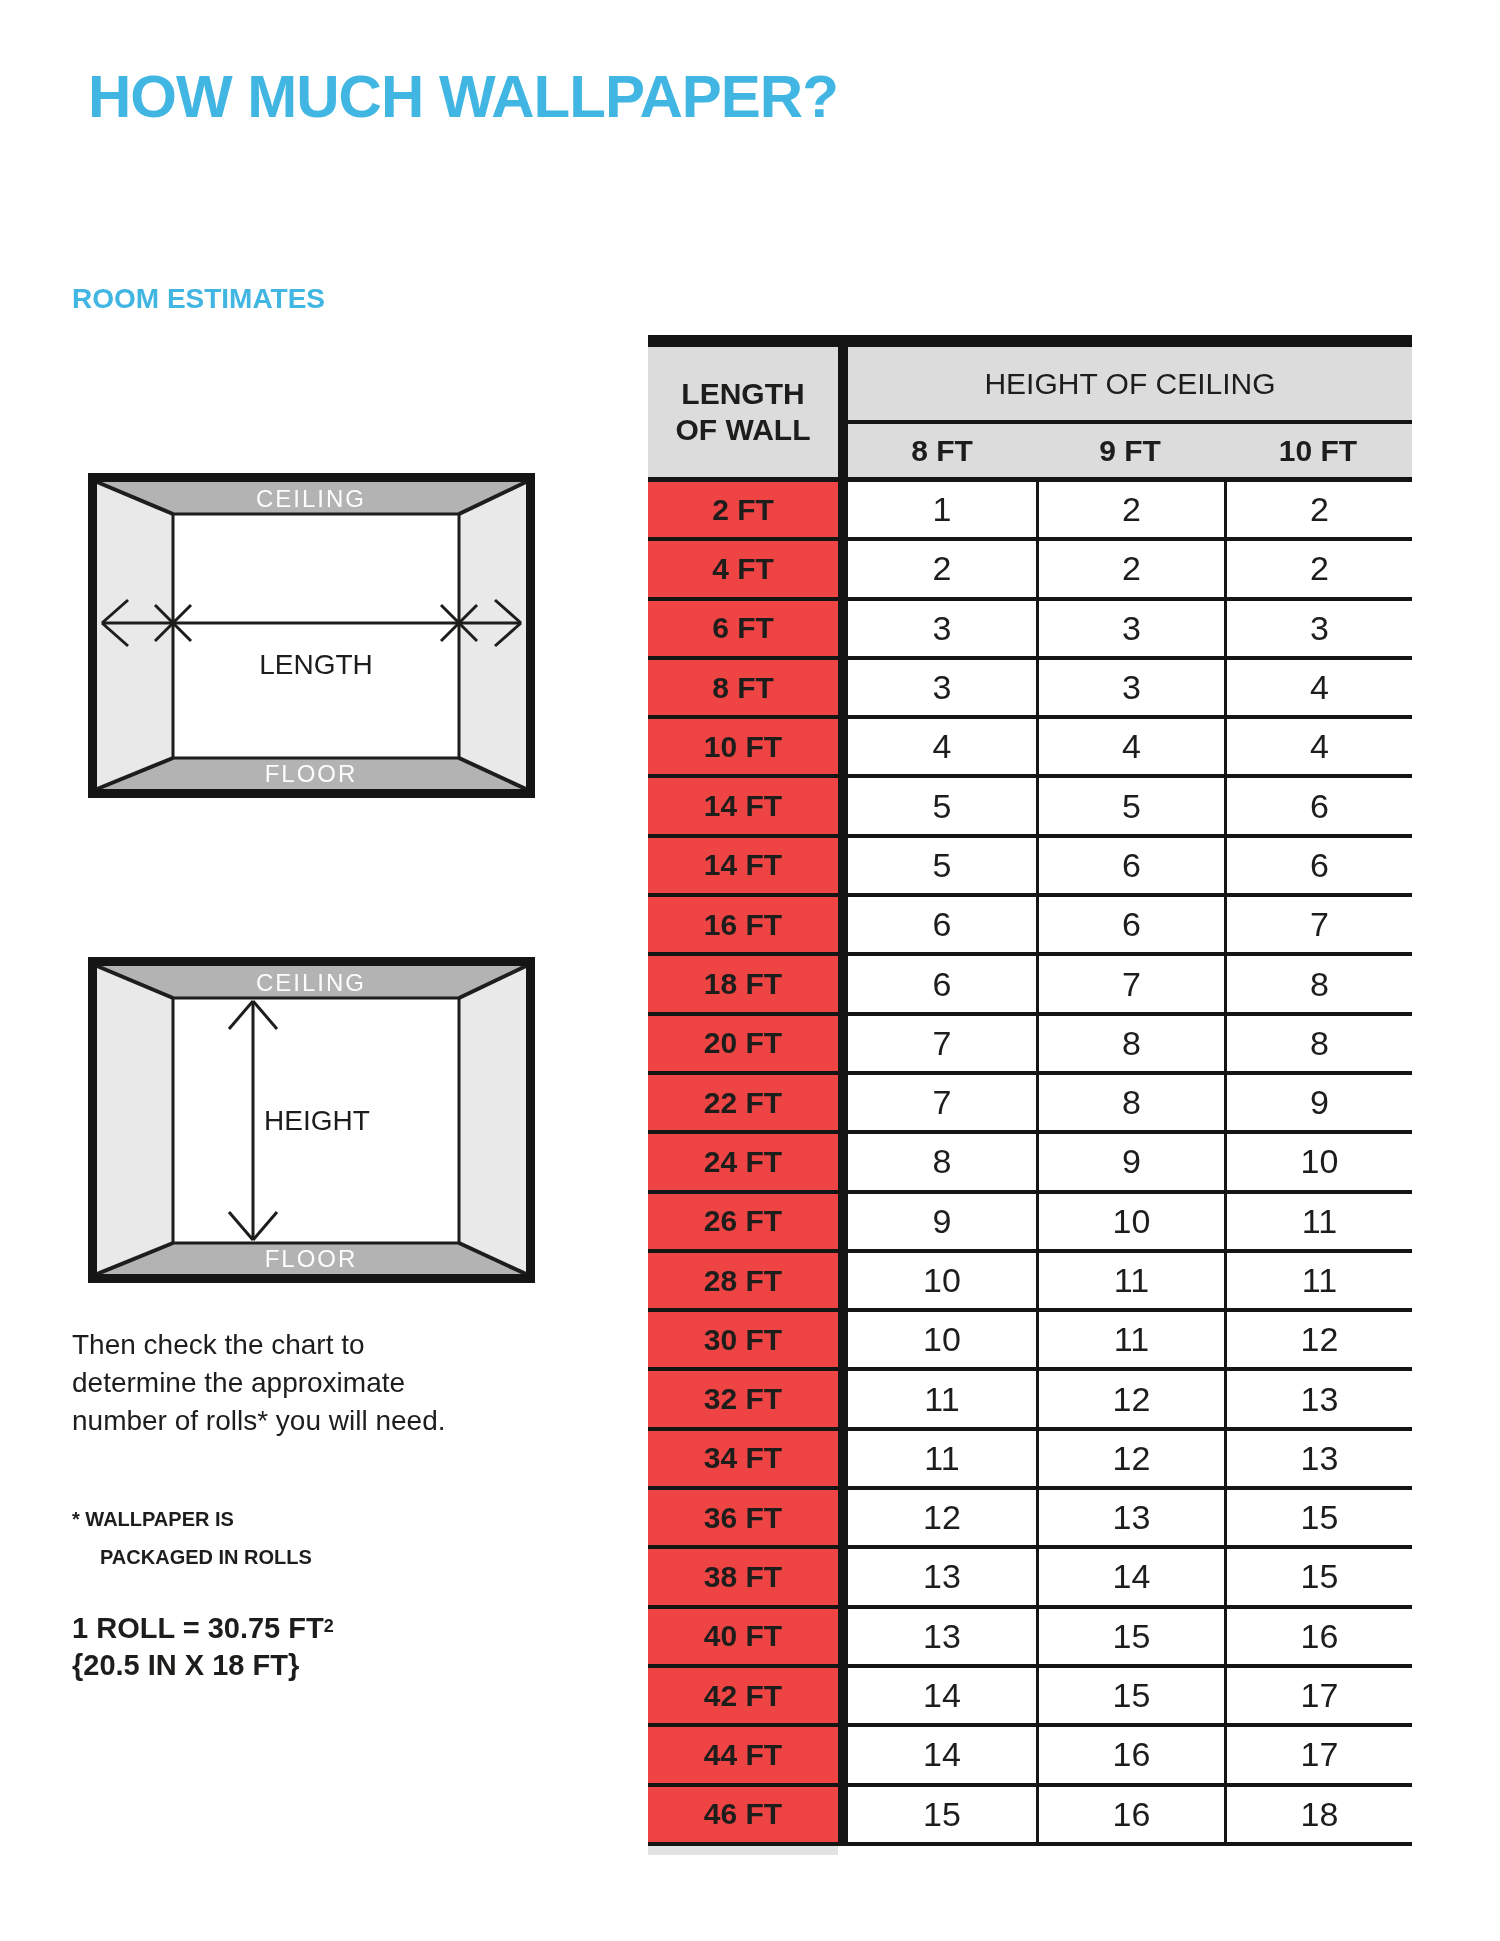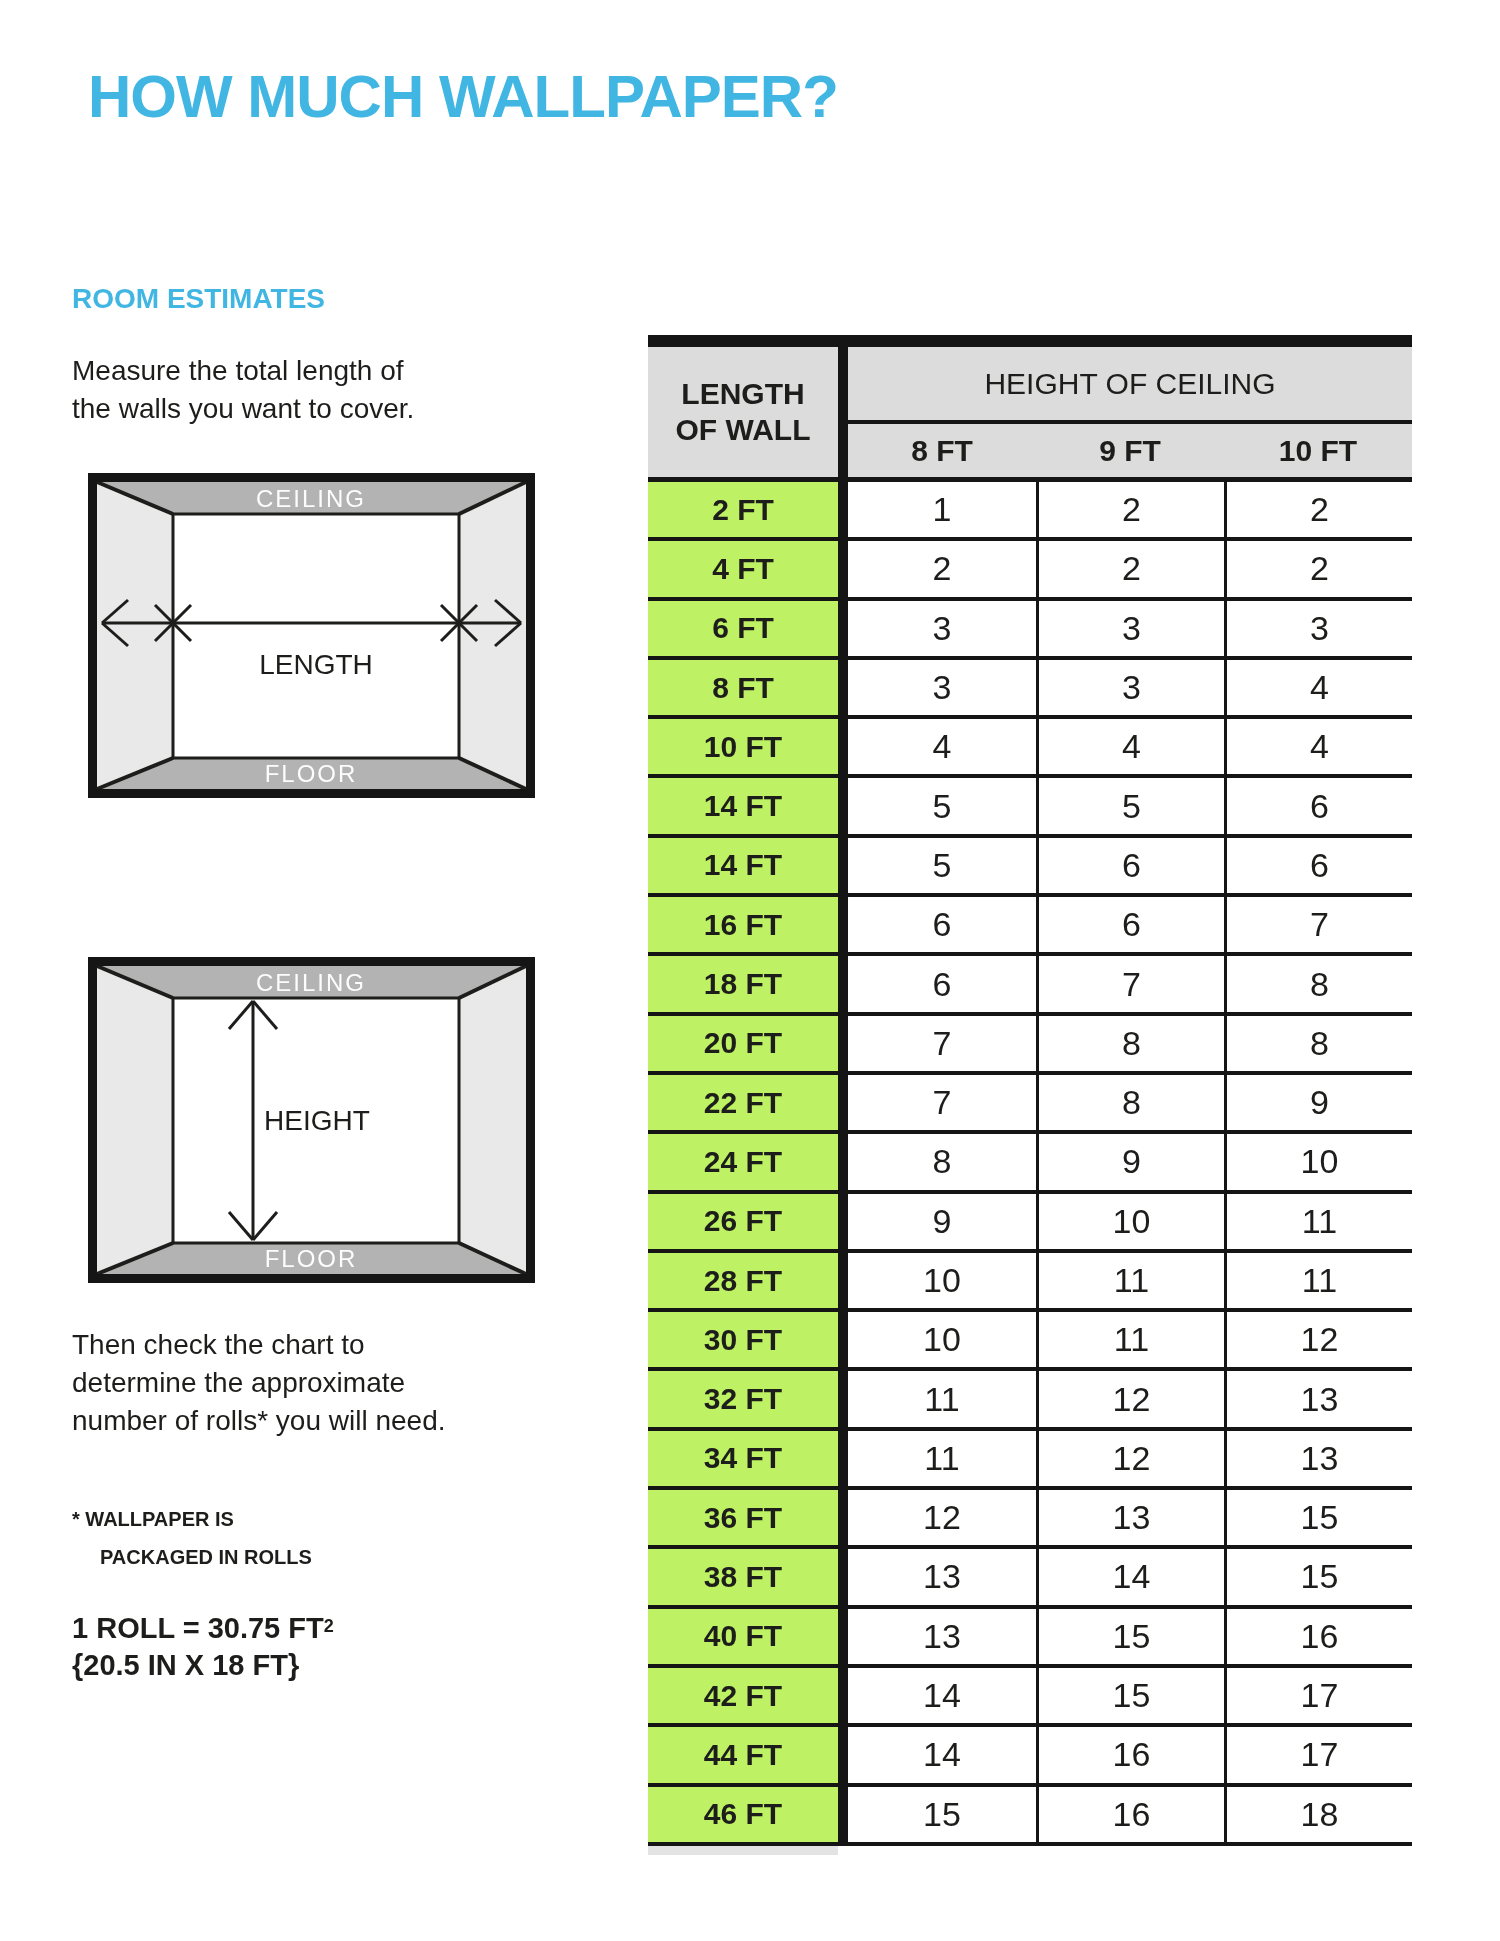--- a/index.html
+++ b/index.html
@@ -60,21 +60,21 @@
     display:flex;align-items:center;justify-content:center;
     font-size:30px;font-weight:normal;
   }
   .col-heads{height:58px;background:#dcdcdc;border-bottom:5px solid #151515;display:flex;}
   .col-head{
     width:188px;display:flex;align-items:center;justify-content:center;
     font-size:30px;font-weight:bold;
   }
   .trow{display:flex;height:59.3px;border-bottom:4px solid #151515;}
   .rowhdr{
-    width:200px;background:#bef264;border-right:10px solid #151515;
+    width:200px;background:#ef4444;border-right:10px solid #151515;
     display:flex;align-items:center;justify-content:center;
     font-size:30px;font-weight:bold;
   }
   .tcell{
     width:188px;background:#ffffff;
     display:flex;align-items:center;justify-content:center;
     font-size:34px;
   }
   .tcell.sep{border-left:3px solid #151515;}
   .table-bottom-shadow{
@@ -83,24 +83,20 @@
 </style>
 </head>
 <body>
 
 <div class="page">
 
   <div class="page-title accent">HOW MUCH WALLPAPER?</div>
 
   <div class="sec-heading accent" id="room-heading">ROOM ESTIMATES</div>
 
-  <div class="body-text" id="step1">
-    <span>Measure the total length of</span>
-    <span>the walls you want to cover.</span>
-  </div>
 
   <svg class="diagram" id="length-diagram" width="447" height="325" viewBox="0 0 447 325">
     <polygon points="9,9 438,9 371,41 85,41" fill="#b3b3b3"></polygon>
     <polygon points="9,316 438,316 371,285 85,285" fill="#b3b3b3"></polygon>
     <polygon points="9,9 85,41 85,285 9,316" fill="#e9e9e9"></polygon>
     <polygon points="438,9 371,41 371,285 438,316" fill="#e9e9e9"></polygon>
     <rect x="85" y="41" width="286" height="244" fill="#ffffff" stroke="#1d1d1b" stroke-width="3"></rect>
     <g stroke="#1d1d1b" stroke-width="4">
       <line x1="9" y1="9" x2="85" y2="41"></line>
       <line x1="438" y1="9" x2="371" y2="41"></line>

